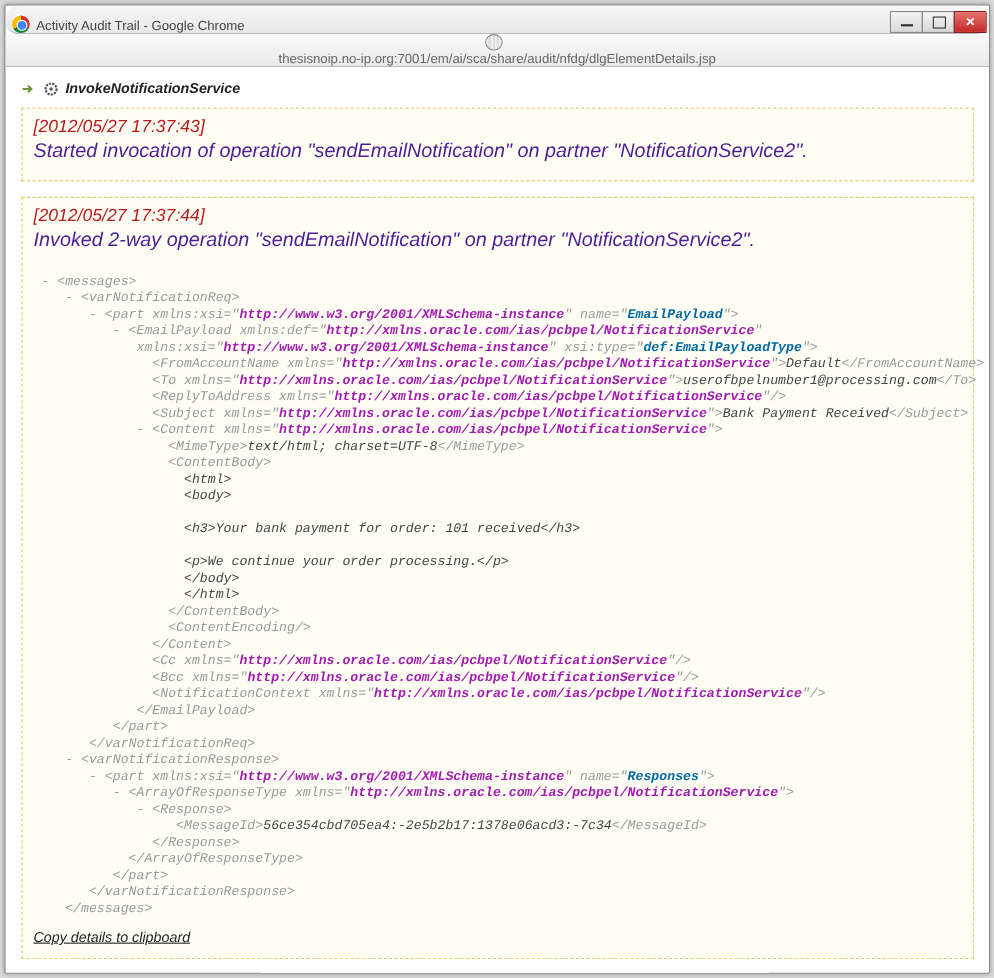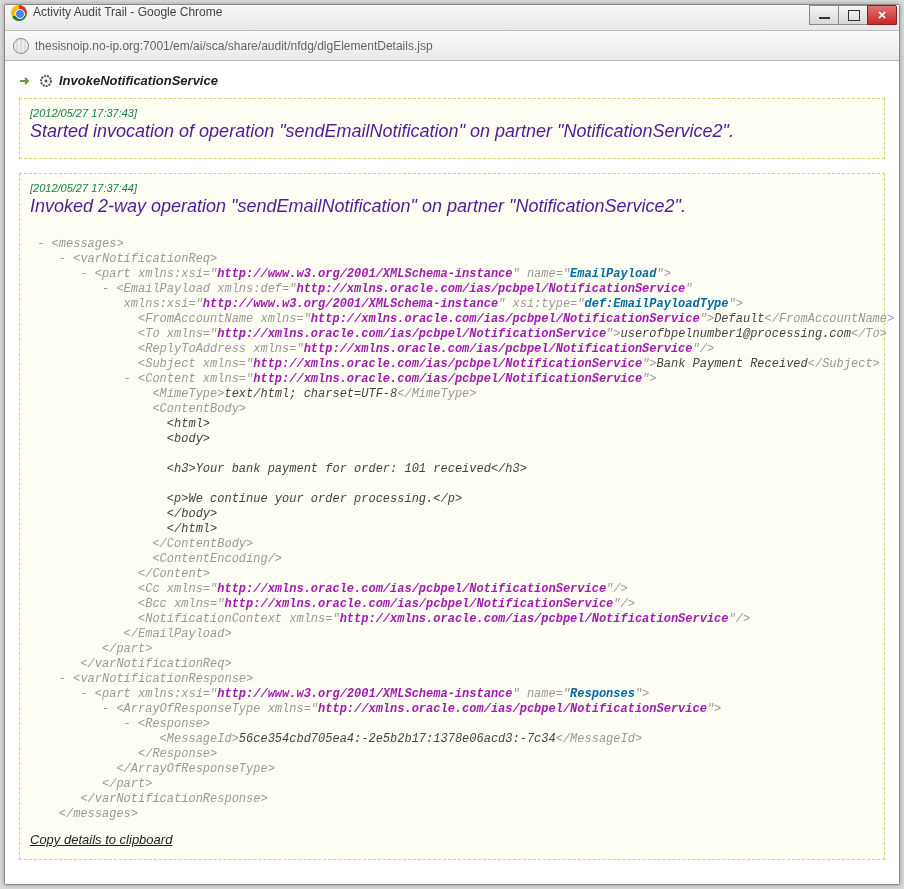--- a/index.html
+++ b/index.html
@@ -19,22 +19,23 @@
     height: 881px;
     display: flex;
     flex-direction: column;
     overflow: hidden;
   }
   .titlebar {
     background: linear-gradient(#f7f7f7, #e8e8e8);
     border-bottom: 1px solid #bbb;
     height: 26px;
     display: flex;
-    align-items: flex-start;
+    align-items: flex-end;
     padding-left: 6px;
+    border-radius: 12px;
   }
   .favicon {
     width: 16px; height: 16px;
     display: inline-block;
     position: relative;
     margin-right: 6px;
   }
   .favicon::before {
     content: "";
     position: absolute;
@@ -83,20 +84,21 @@
   .win-btn.min::after { content:""; position:absolute; bottom:5px; left:9px; width:11px; height:2px; background:#333;}
   .win-btn.max::after { content:""; position:absolute; top:4px; left:9px; width:10px; height:9px; border:1px solid #333;}
   .win-btn.close::before { content:"✕"; font-weight:bold; font-size:11px;}
   .addressbar {
     background: linear-gradient(#fafafa,#e9e9e9);
     border-bottom: 1px solid #bbb;
     height: 30px;
     display: flex;
     align-items: center;
     padding: 0 8px;
+    flex-direction: column;
   }
   .globe {
     width: 16px; height: 16px;
     border: 1px solid #888;
     border-radius: 50%;
     margin-right: 6px;
     background: repeating-linear-gradient(90deg,#eee 0 2px,#ddd 2px 4px);
     position: relative;
   }
   .url {
@@ -129,22 +131,22 @@
     font-size: 13px;
     color: #222;
   }
   .panel {
     border: 1px dashed #e0d070;
     background: #fefef5;
     padding: 8px 10px 12px 10px;
     margin-bottom: 14px;
   }
   .timestamp {
-    color: #15803d;
-    font-size: 11px;
+    color: #b91c1c;
+    font-size: 16px;
     margin-bottom: 2px;
   }
   .panel-msg {
     color: #4c1d95;
     font-size: 18px;
     margin-bottom: 4px;
   }
   .xml {
     font-family: "Courier New", monospace;
     font-size: 12px;

